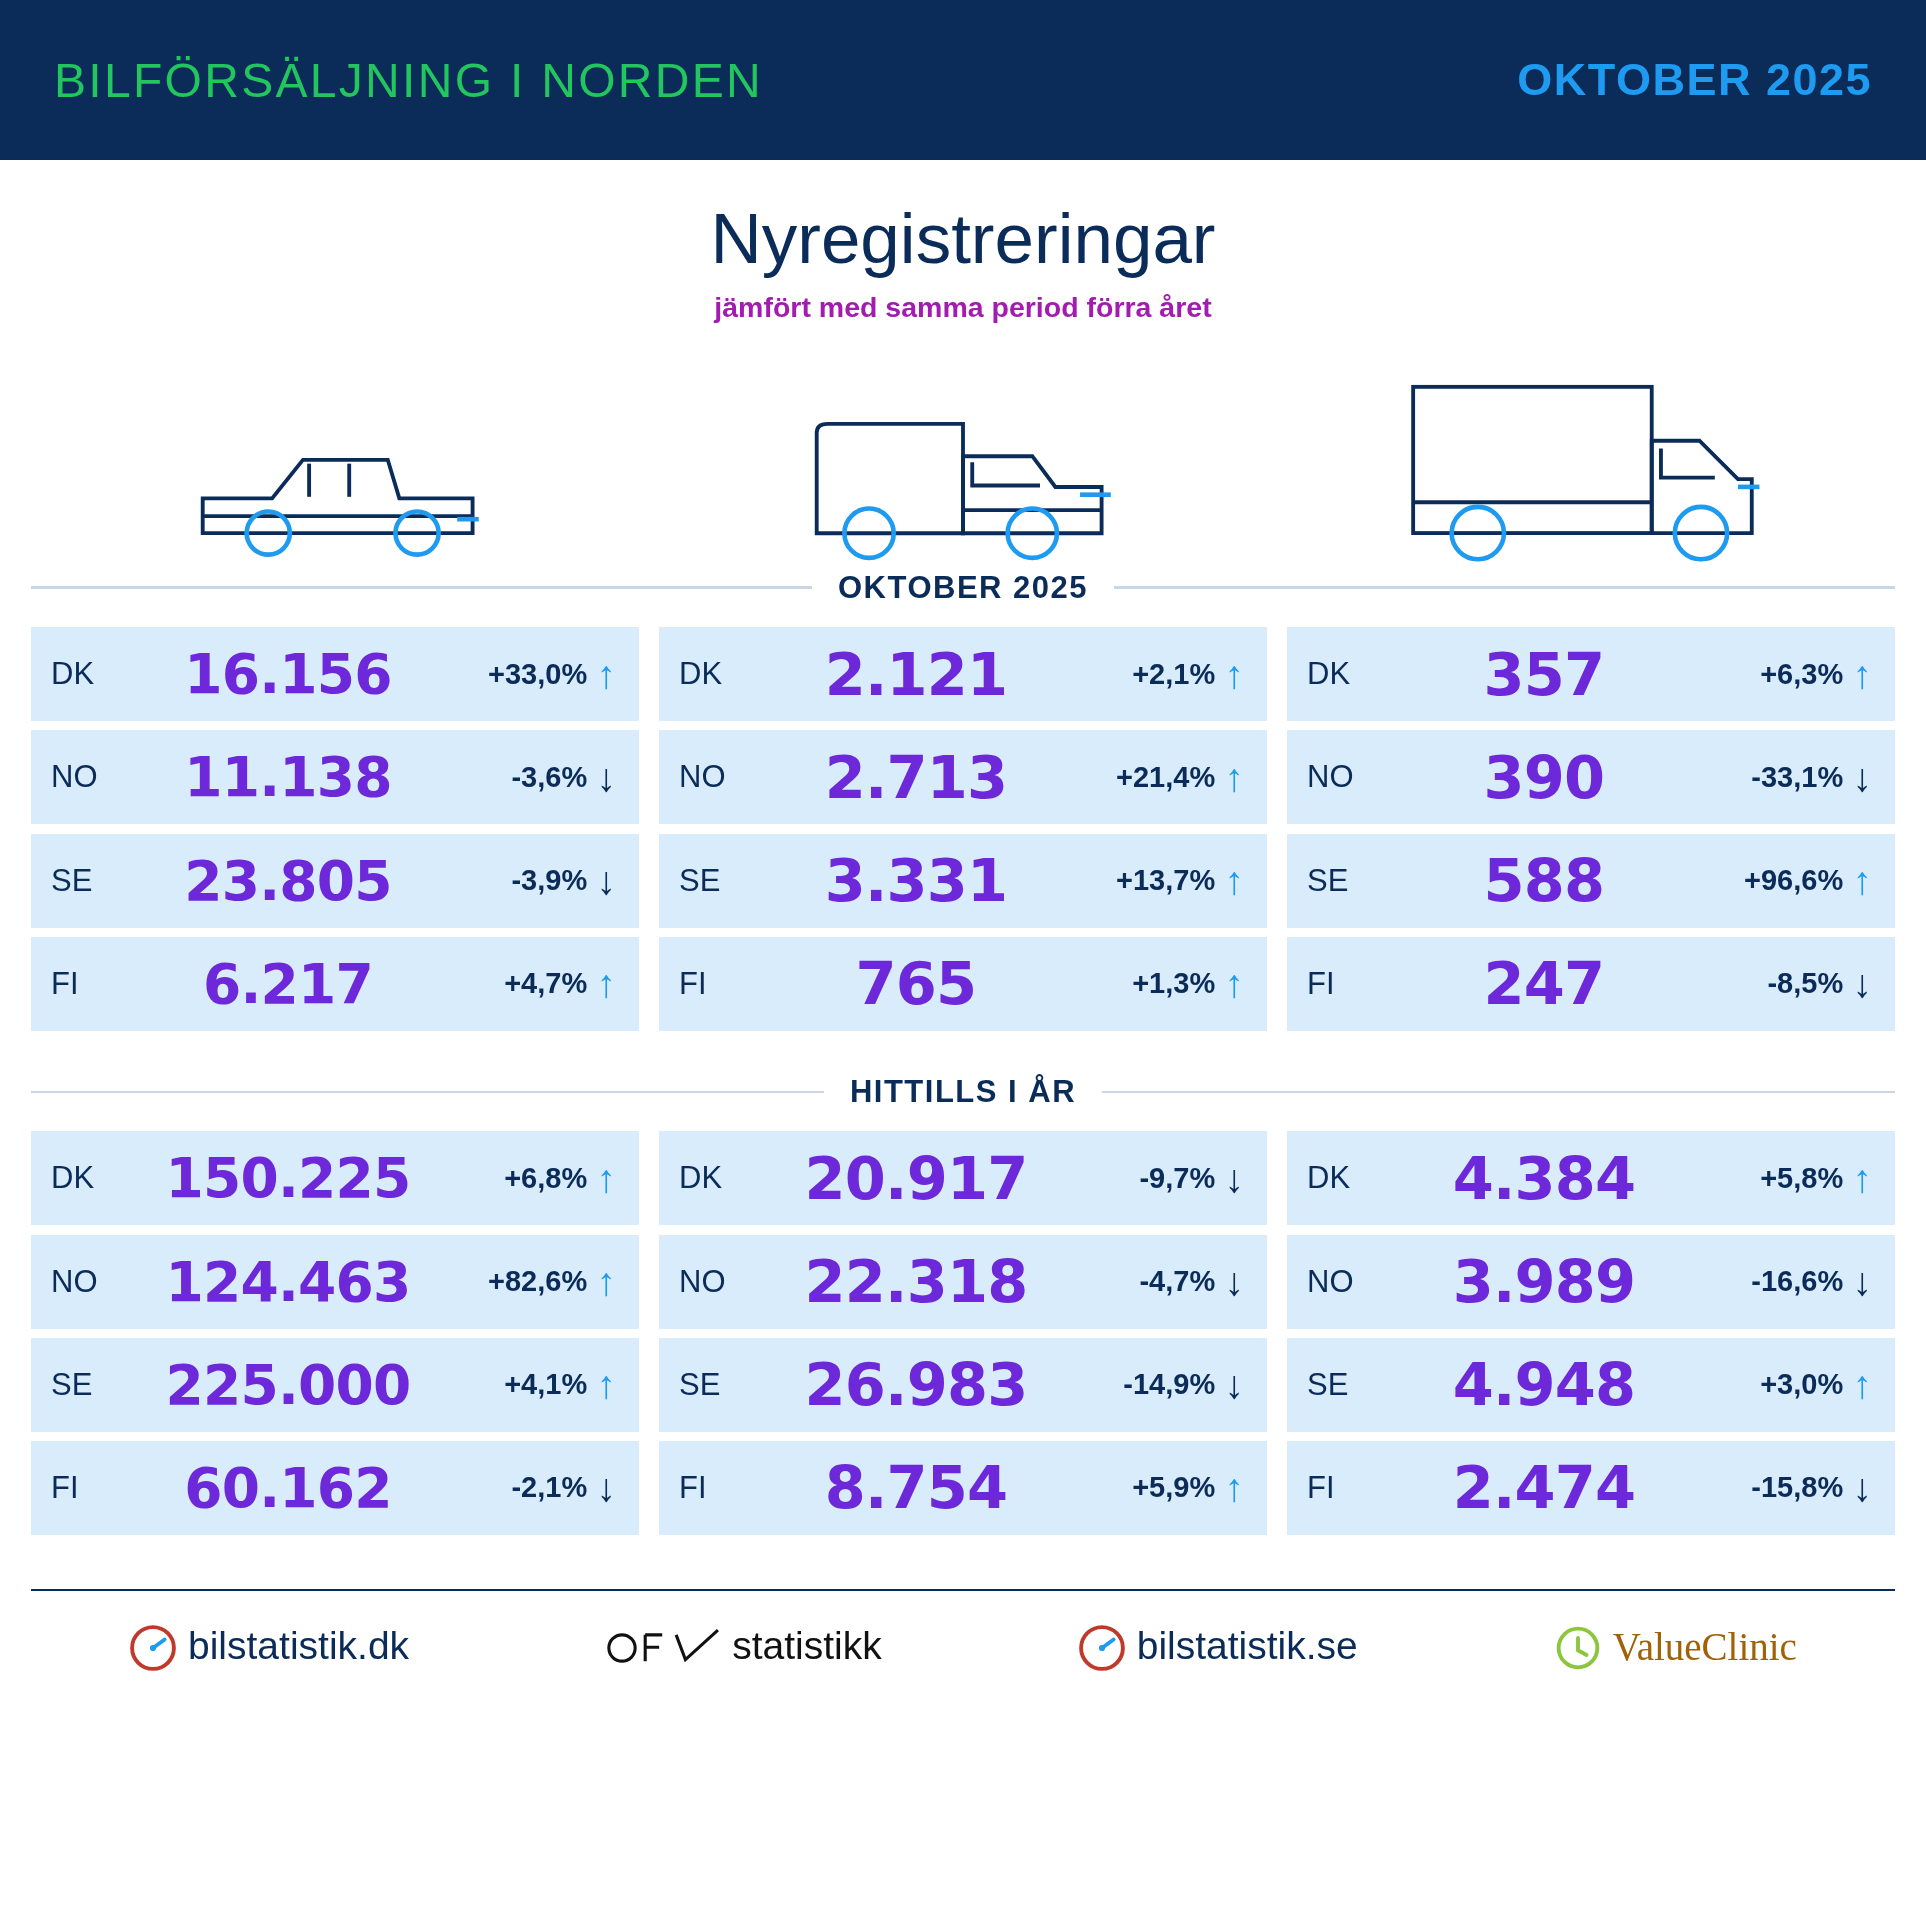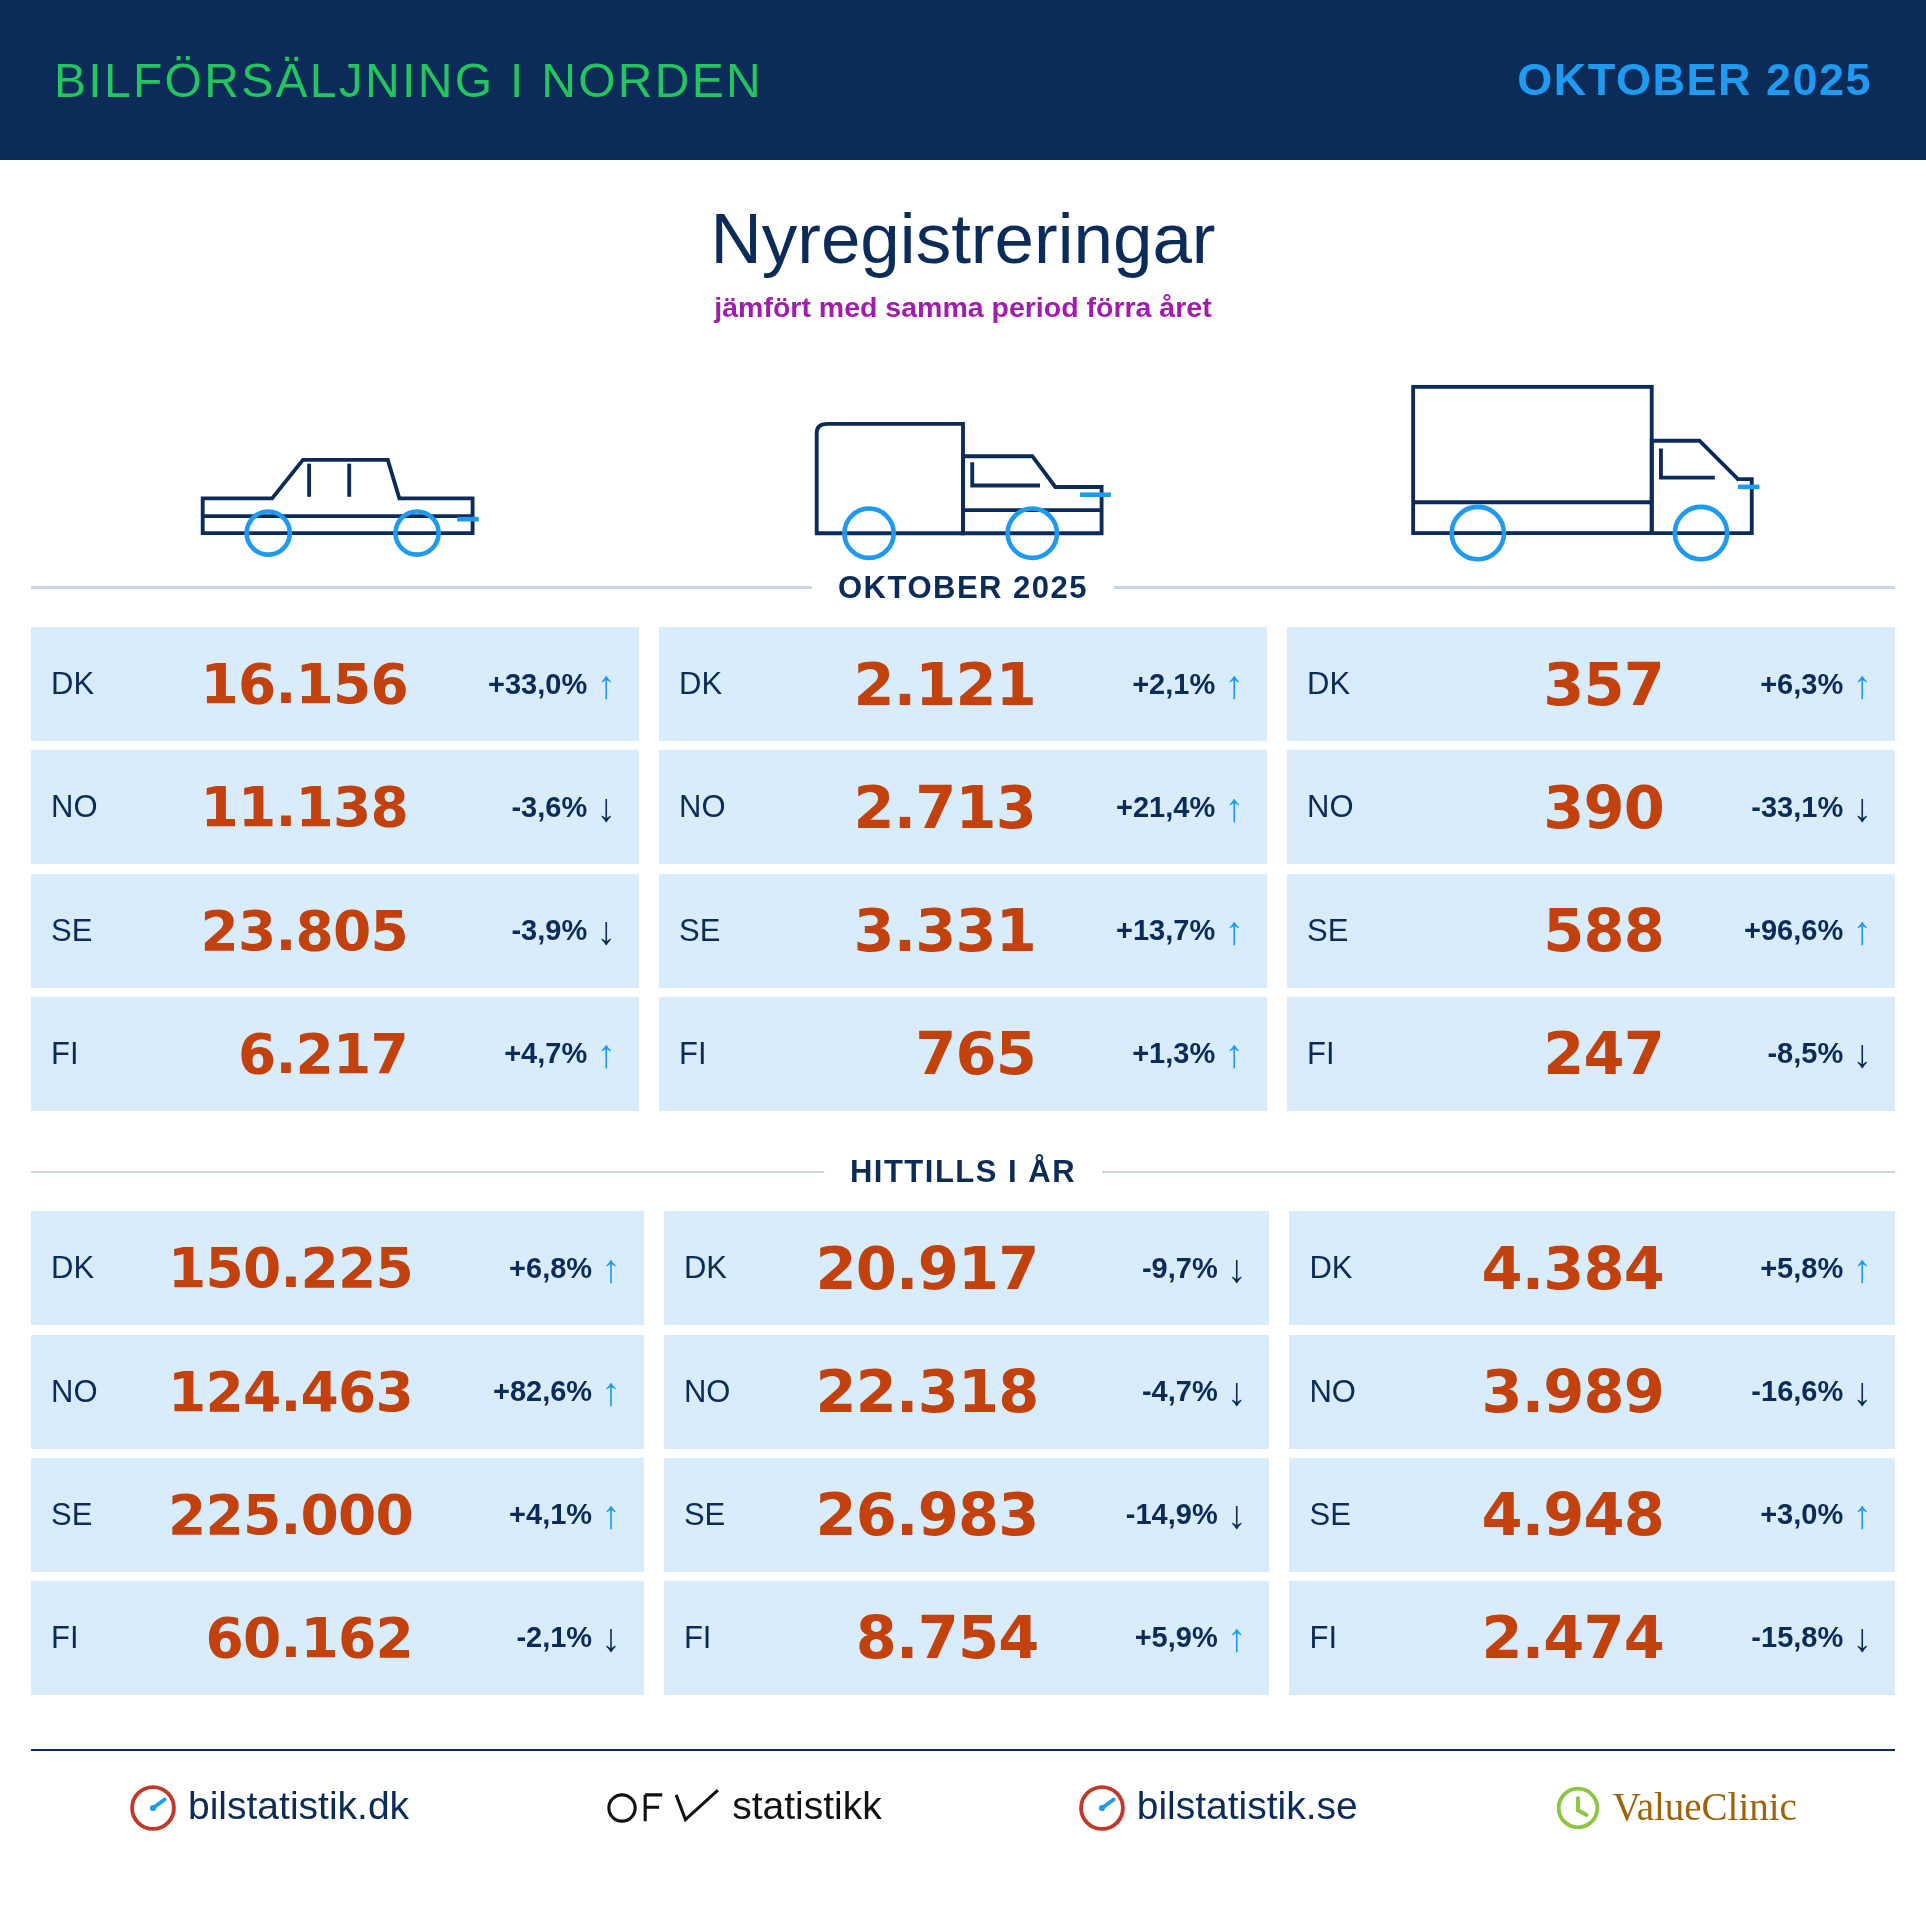--- a/index.html
+++ b/index.html
@@ -100,40 +100,39 @@
     margin-top: 21.6px;
   }
   .col {
     flex: 1;
     display: flex;
     flex-direction: column;
     gap: 9.2px;
   }
   .row {
     background: #d9ecfb;
-    height: 114px;
+    height: 94px;
     display: flex;
     align-items: center;
     padding: 0 20px;
-    gap: 34px;
   }
   .cc {
     font-size: 31px;
     color: #0b2c58;
     width: 83px;
     flex: 0 0 83px;
     text-align: left;
     font-weight: 400;
   }
   .val {
     flex: 1;
-    text-align: right;
+    text-align: center;
     font-size: 59px;
     font-weight: 700;
-    color: #c2410c;
+    color: #6d28d9;
     letter-spacing: -0.8px;
     font-family: "DejaVu Sans", sans-serif;
   }
   .pct {
     flex: 0 0 177px;
     text-align: right;
     font-size: 29px;
     font-weight: 700;
     color: #0b2c58;
     display: flex;

